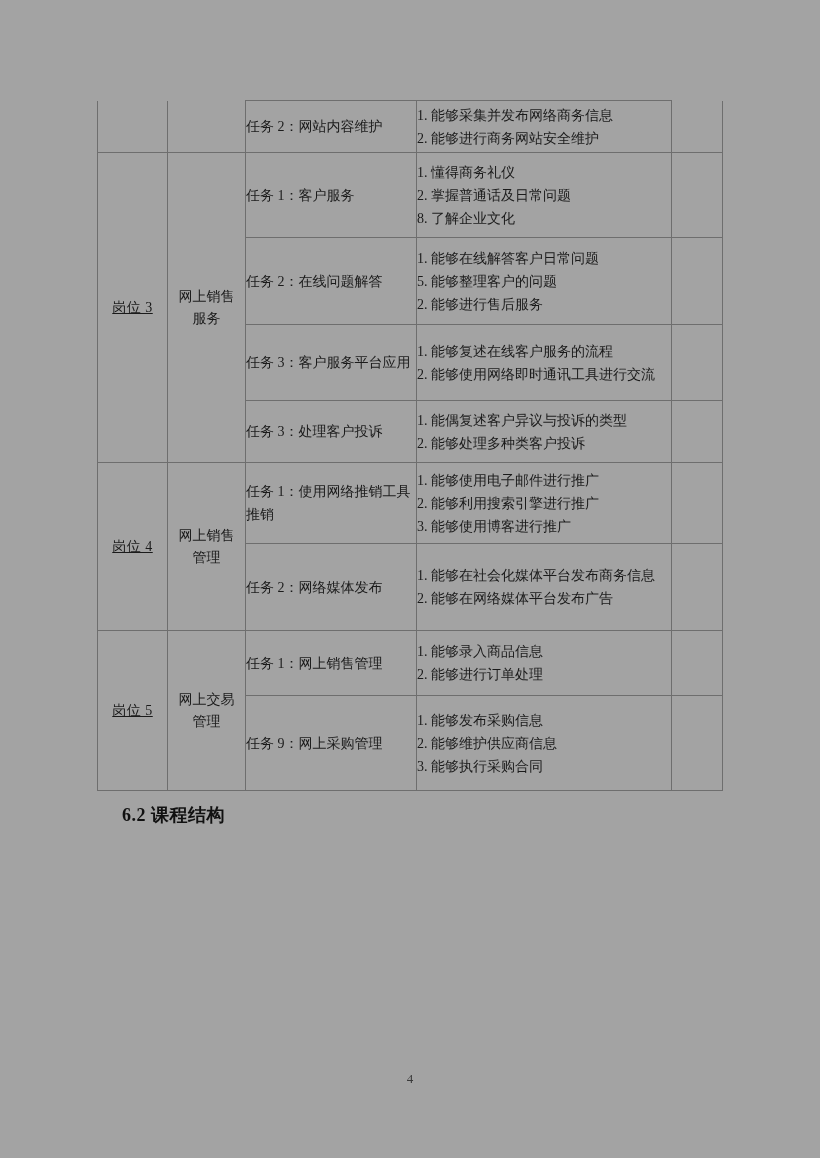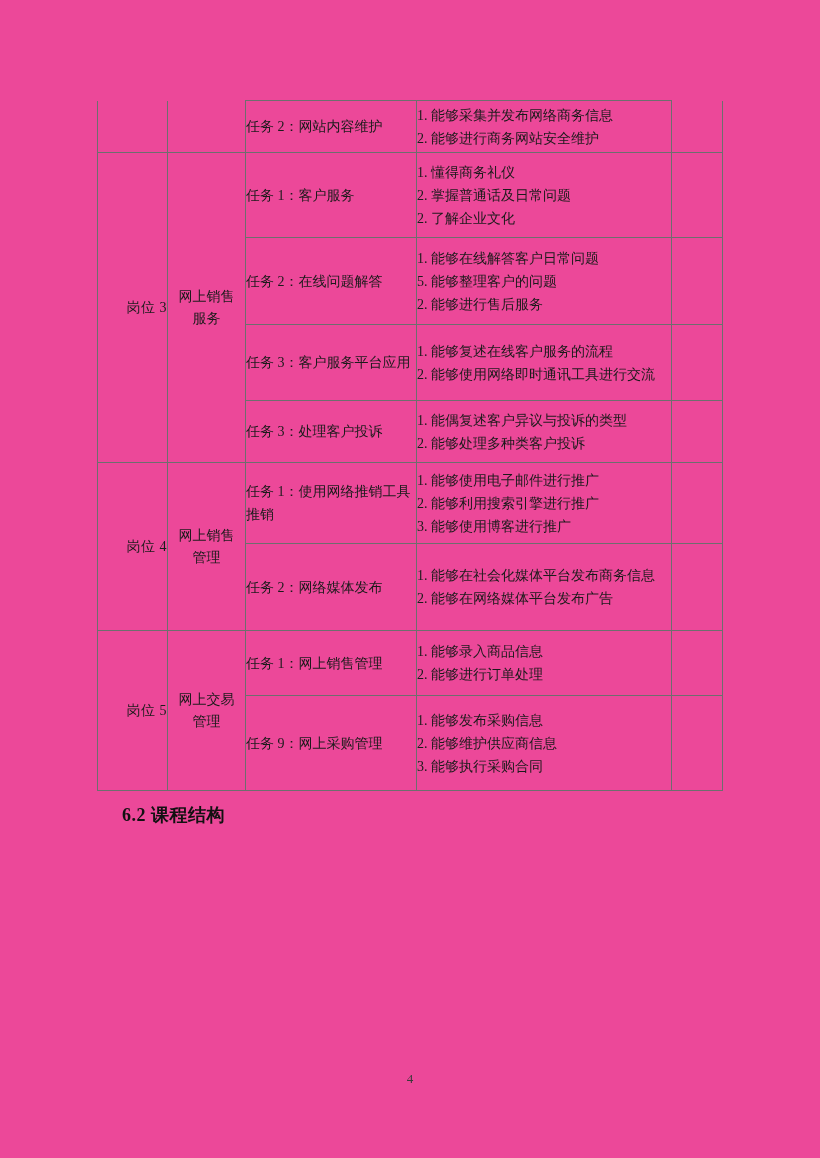--- a/index.html
+++ b/index.html
@@ -4,21 +4,21 @@
 <style>
   html, body {
     margin: 0;
     padding: 0;
     background: #ffffff;
   }
   .page {
     position: relative;
     width: 820px;
     height: 1158px;
-    background: #ec4899;
+    background: #a3a3a3;
     overflow: hidden;
     font-family: "Liberation Serif", "DejaVu Serif", serif;
     color: #1b1b1b;
   }
   table.job-table {
     position: absolute;
     left: 97px;
     top: 100px;
     width: 625px;
     border-collapse: collapse;
@@ -26,22 +26,23 @@
     font-size: 14px;
   }
   table.job-table td {
     border: 1px solid #6e6e6e;
     padding: 0;
     vertical-align: middle;
     overflow: hidden;
   }
   td.no-top { border-top: none !important; }
   td.col-pos {
-    text-align: right;
+    text-align: center;
     letter-spacing: 0.5px;
+    text-decoration: underline;
   }
   td.col-name {
     text-align: center;
     line-height: 22px;
   }
   td.col-task {
     padding: 4px 5px 4px 12px;
     line-height: 23px;
     text-align: left;
   }
@@ -100,21 +101,21 @@
         <tr style="height: 85px;">
           <td class="col-pos" rowspan="4">岗位 3</td>
           <td class="col-name" rowspan="4">
             <div class="name-line">网上销售</div>
             <div class="name-line">服务</div>
           </td>
           <td class="col-task">任务 1：客户服务</td>
           <td class="col-skills">
             <div class="skill-item">1. 懂得商务礼仪</div>
             <div class="skill-item">2. 掌握普通话及日常问题</div>
-            <div class="skill-item">2. 了解企业文化</div>
+            <div class="skill-item">8. 了解企业文化</div>
           </td>
           <td class="col-eval"></td>
         </tr>
         <tr style="height: 87px;">
           <td class="col-task">任务 2：在线问题解答</td>
           <td class="col-skills">
             <div class="skill-item">1. 能够在线解答客户日常问题</div>
             <div class="skill-item">5. 能够整理客户的问题</div>
             <div class="skill-item">2. 能够进行售后服务</div>
           </td>

